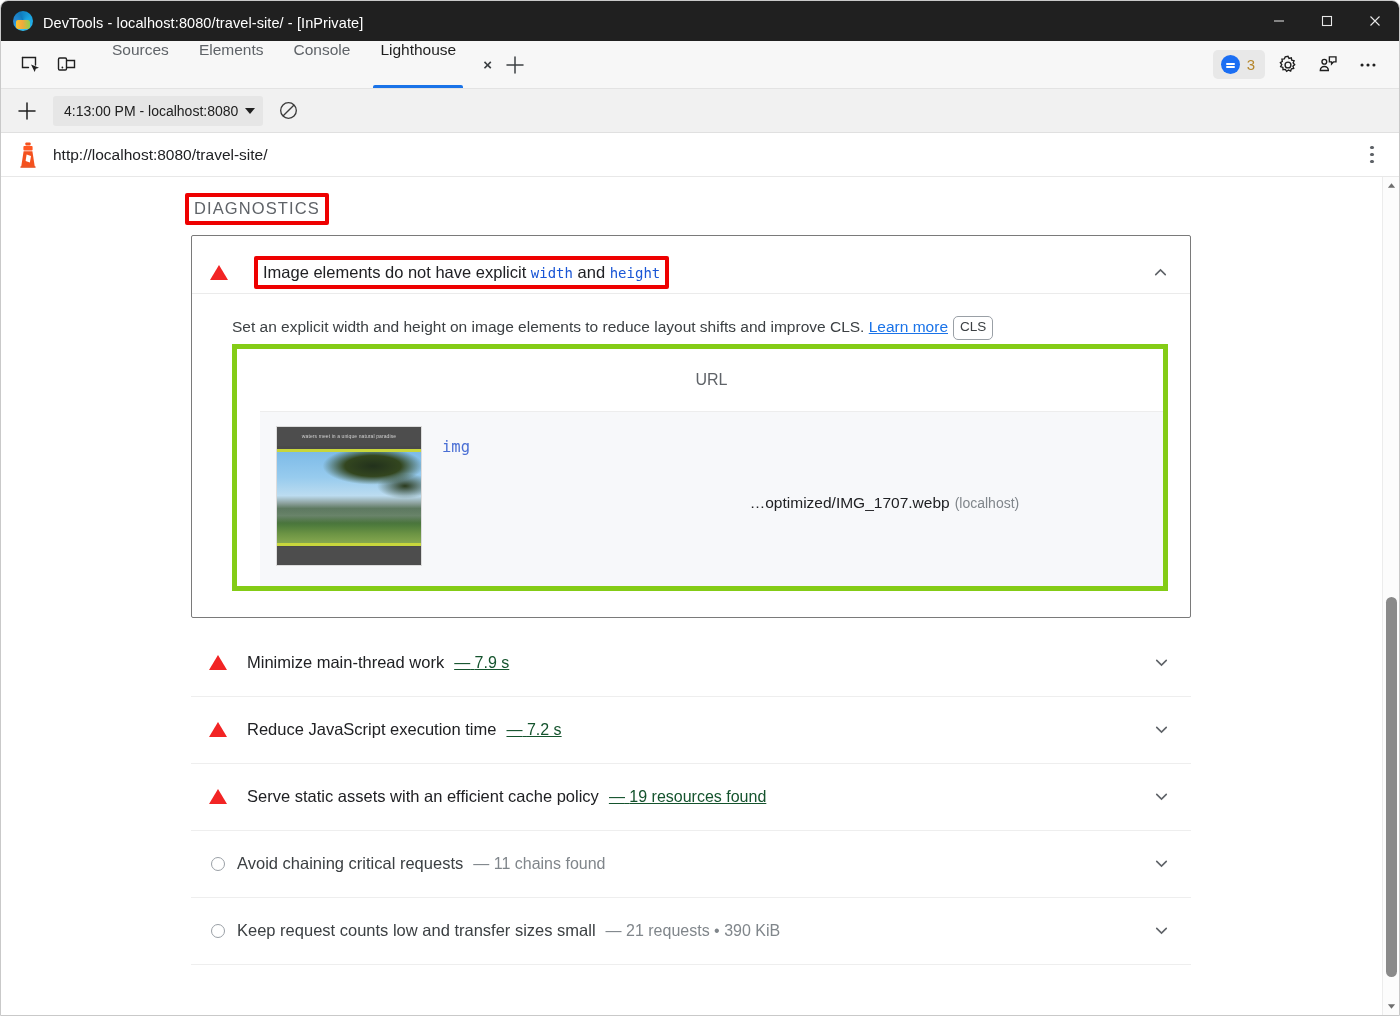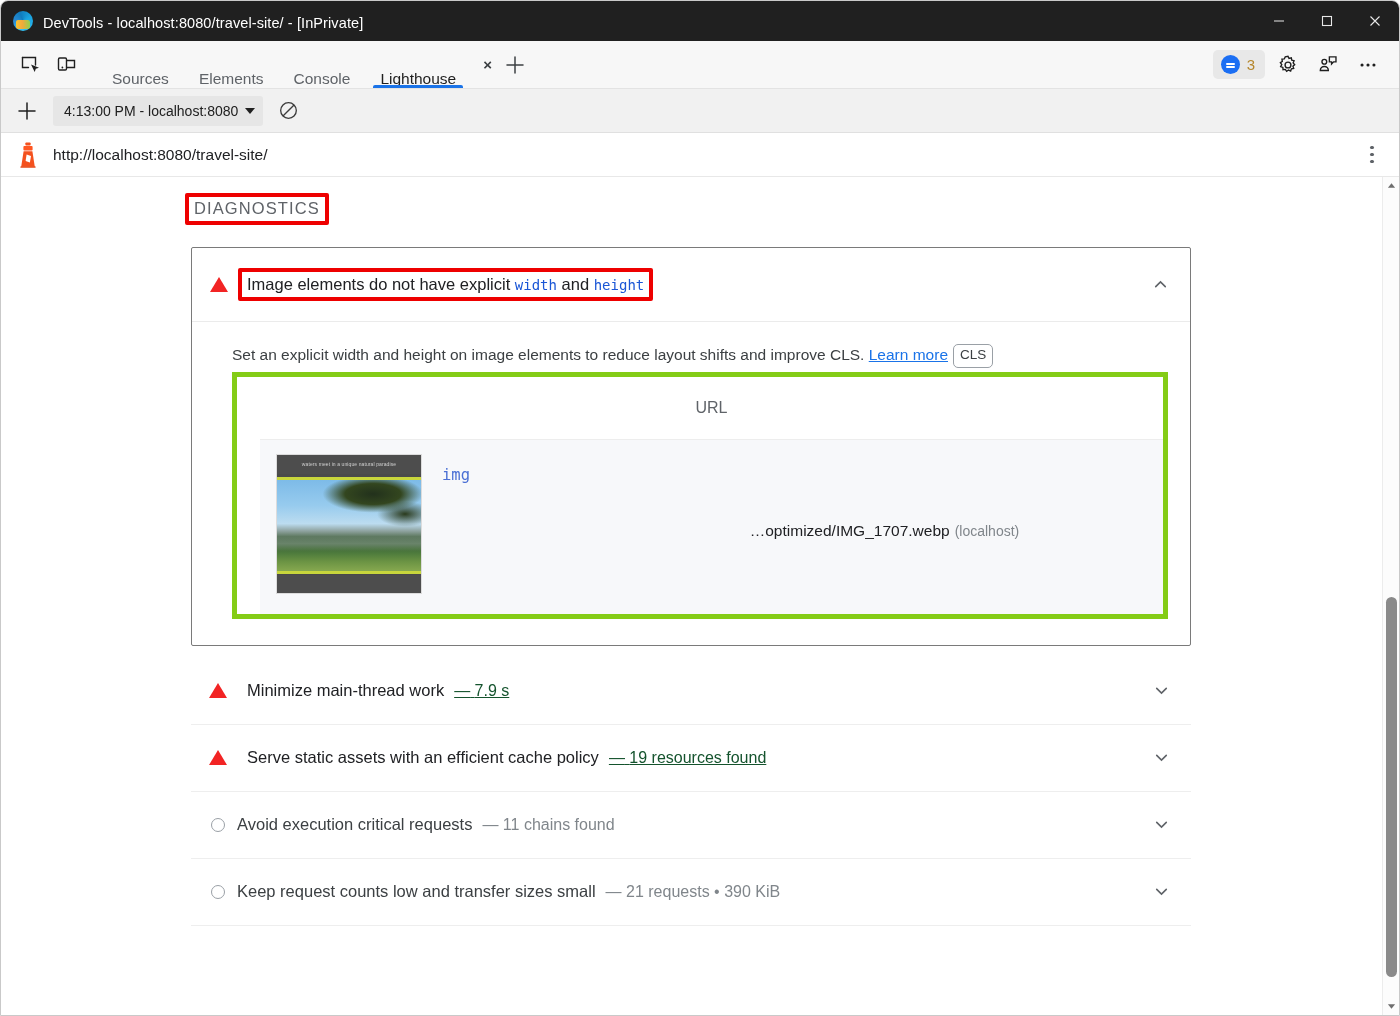--- a/index.html
+++ b/index.html
@@ -93,21 +93,21 @@
   }
   .tabs-group {
     display: flex;
     align-items: center;
     height: 100%;
     margin-left: 12px;
   }
   .dt-tab {
     height: 100%;
     display: flex;
-    align-items: flex-end;
+    align-items: flex-start;
     padding: 0 15px;
     font-size: 15.5px;
     color: #5f6368;
     position: relative;
     white-space: nowrap;
   }
   .dt-tab.active { color: #1f1f1f; }
   .dt-tab.active::after {
     content: "";
     position: absolute;
@@ -257,21 +257,21 @@
   .report-col {
     width: 1000px;
     margin-left: 190px;
   }
 
   
   .section-label-wrap {
     position: relative;
     display: inline-block;
     margin-left: -6px;
-    margin-bottom: 22px;
+    margin-bottom: 10px;
   }
   .section-label {
     font-size: 16.5px;
     letter-spacing: 1.1px;
     color: #5f6368;
     padding: 6px 9px 7px;
     display: inline-block;
   }
   .annot-box {
     position: absolute;
@@ -284,23 +284,23 @@
   
   .audit-card {
     border: 1px solid #7a7a7a;
     border-radius: 2px;
     background: #ffffff;
     margin-bottom: 12px;
   }
   .audit-card-header {
     display: flex;
     align-items: center;
-    padding: 20px 18px 20px 18px;
+    padding: 20px 18px 4px 18px;
     border-bottom: 1px solid #ebebeb;
-    gap: 0;
+    gap: 16px;
   }
   .warn-tri {
     width: 0; height: 0;
     border-left: 9px solid transparent;
     border-right: 9px solid transparent;
     border-bottom: 15px solid #f22424;
     flex: 0 0 18px;
     margin-right: 10px;
   }
   .audit-title-wrap {
@@ -696,39 +696,51 @@
             </span>
           <span class="row-title">Minimize main-thread work</span>
           <span class="row-sub fail"><span>—</span> <span>7.9 s</span></span>
           <span class="row-chev">
             <svg width="17" height="17" viewBox="0 0 16 16" fill="none" stroke="currentColor" stroke-width="1.5" stroke-linecap="round">
                 <path d="M3.5 6L8 10.4 12.5 6"></path>
               </svg>
           </span>
         </div>
 
+        <div class="audit-row">
+          <span class="row-icon">
+              <span class="warn-tri"></span>
+            </span>
+          <span class="row-title">Reduce JavaScript execution time</span>
+          <span class="row-sub fail"><span>—</span> <span>7.2 s</span></span>
+          <span class="row-chev">
+            <svg width="17" height="17" viewBox="0 0 16 16" fill="none" stroke="currentColor" stroke-width="1.5" stroke-linecap="round">
+                <path d="M3.5 6L8 10.4 12.5 6"></path>
+              </svg>
+          </span>
+        </div>
 
         <div class="audit-row">
           <span class="row-icon">
               <span class="warn-tri"></span>
             </span>
           <span class="row-title">Serve static assets with an efficient cache policy</span>
           <span class="row-sub fail"><span>—</span> <span>19 resources found</span></span>
           <span class="row-chev">
             <svg width="17" height="17" viewBox="0 0 16 16" fill="none" stroke="currentColor" stroke-width="1.5" stroke-linecap="round">
                 <path d="M3.5 6L8 10.4 12.5 6"></path>
               </svg>
           </span>
         </div>
 
         <div class="audit-row">
           <span class="row-icon">
               <span class="row-circle"></span>
             </span>
-          <span class="row-title muted">Avoid execution critical requests</span>
+          <span class="row-title muted">Avoid chaining critical requests</span>
           <span class="row-sub info"><span>—</span> <span>11 chains found</span></span>
           <span class="row-chev">
             <svg width="17" height="17" viewBox="0 0 16 16" fill="none" stroke="currentColor" stroke-width="1.5" stroke-linecap="round">
                 <path d="M3.5 6L8 10.4 12.5 6"></path>
               </svg>
           </span>
         </div>
 
         <div class="audit-row">
           <span class="row-icon">

